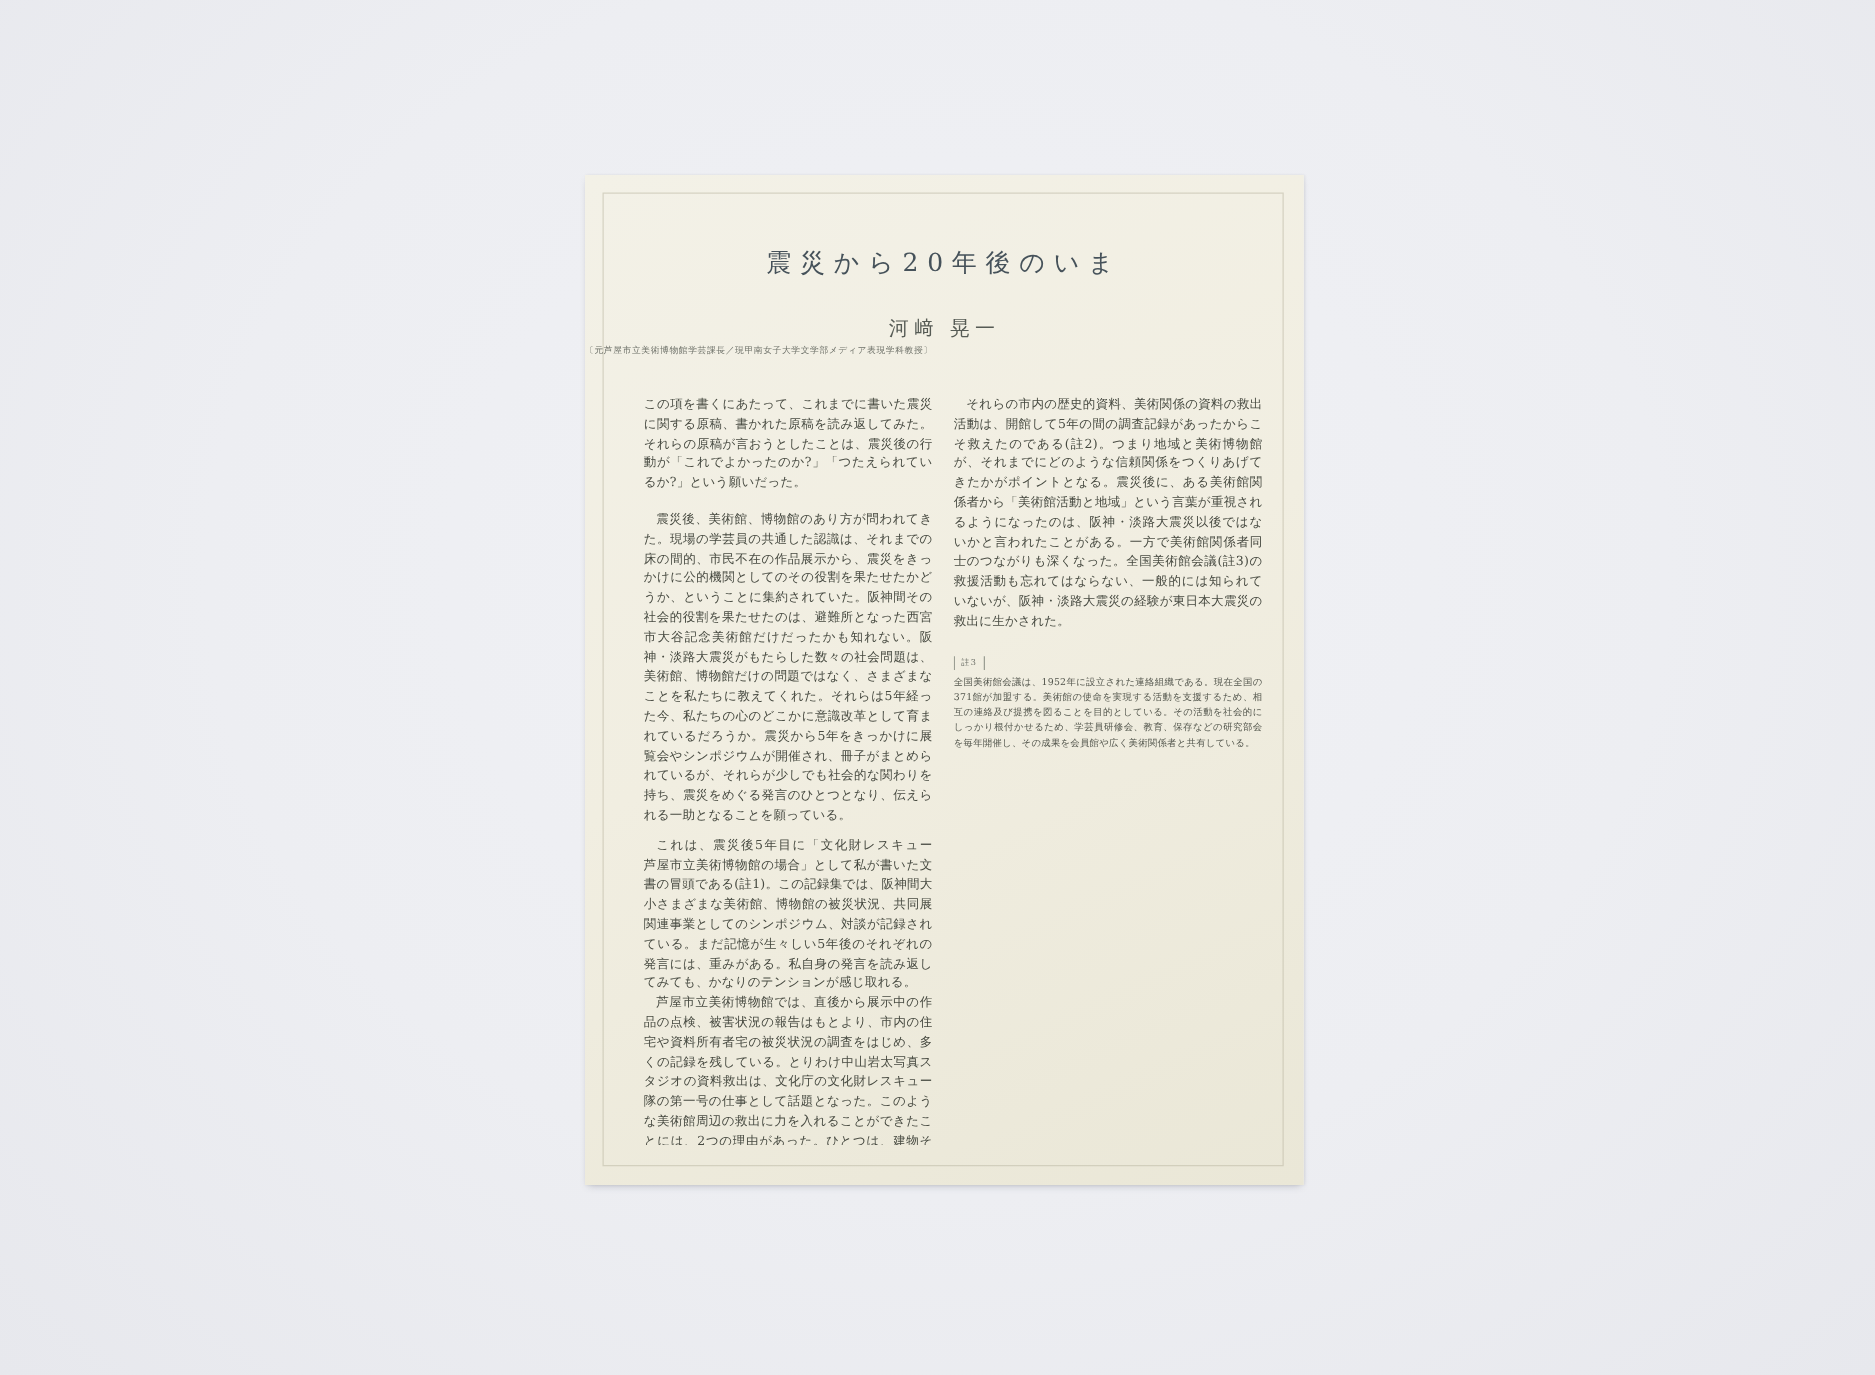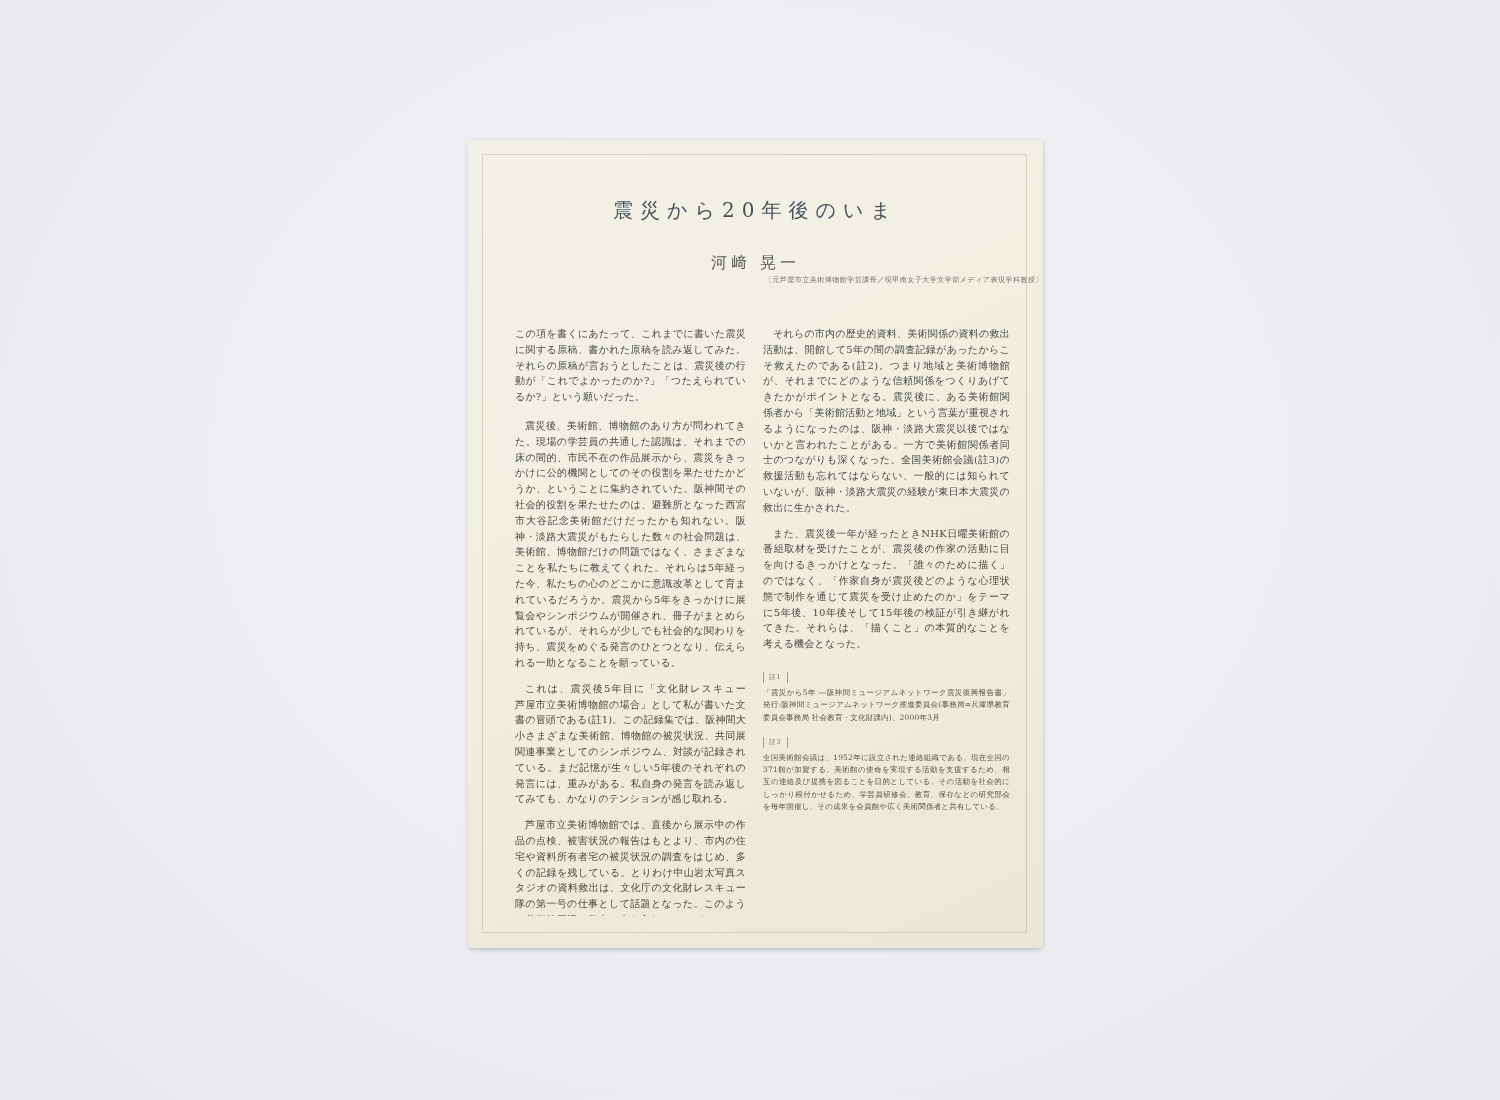--- a/index.html
+++ b/index.html
@@ -40,35 +40,35 @@
   }
   .author{
     position:absolute;top:113px;left:0;right:0;
     text-align:center;
     font-size:16px;font-weight:400;
     letter-spacing:4px;
     color:#565b55;
   }
   .affiliation{
     position:absolute;top:135px;left:0;right:0;
-    text-align:right;
+    text-align:left;
     font-size:7px;
     letter-spacing:.5px;
     color:var(--muted-ink);
   }
   .col{
     position:absolute;top:176px;height:600px;overflow:hidden;
     font-size:10px;line-height:15.8px;
     color:var(--ink);
     text-align:justify;
     letter-spacing:.2px;
   }
   .col-left{left:47px;width:231px;}
   .col-right{left:295px;width:247px;}
-  .para{text-indent:1em;margin-top:10px;}
+  .para{text-indent:1em;}
   .para.no-indent{text-indent:0;}
   .para.gap-lg{margin-bottom:13px;}
   .para.gap-sm{margin-bottom:8px;}
   .notes{margin-top:16px;}
   .note{margin-bottom:9px;}
   .note-label{
     display:inline-block;
     font-size:6.5px;line-height:9px;
     color:var(--muted-ink);
     border-left:1px solid #9b9e93;
@@ -97,27 +97,22 @@
 
     <div class="col col-left">
       <p class="para no-indent gap-lg">この項を書くにあたって、これまでに書いた震災に関する原稿、書かれた原稿を読み返してみた。それらの原稿が言おうとしたことは、震災後の行動が「これでよかったのか?」「つたえられているか?」という願いだった。</p>
       <p class="para gap-sm">震災後、美術館、博物館のあり方が問われてきた。現場の学芸員の共通した認識は、それまでの床の間的、市民不在の作品展示から、震災をきっかけに公的機関としてのその役割を果たせたかどうか、ということに集約されていた。阪神間その社会的役割を果たせたのは、避難所となった西宮市大谷記念美術館だけだったかも知れない。阪神・淡路大震災がもたらした数々の社会問題は、美術館、博物館だけの問題ではなく、さまざまなことを私たちに教えてくれた。それらは5年経った今、私たちの心のどこかに意識改革として育まれているだろうか。震災から5年をきっかけに展覧会やシンポジウムが開催され、冊子がまとめられているが、それらが少しでも社会的な関わりを持ち、震災をめぐる発言のひとつとなり、伝えられる一助となることを願っている。</p>
       <p class="para">これは、震災後5年目に「文化財レスキュー　芦屋市立美術博物館の場合」として私が書いた文書の冒頭である(註1)。この記録集では、阪神間大小さまざまな美術館、博物館の被災状況、共同展関連事業としてのシンポジウム、対談が記録されている。まだ記憶が生々しい5年後のそれぞれの発言には、重みがある。私自身の発言を読み返してみても、かなりのテンションが感じ取れる。</p>
       <p class="para">芦屋市立美術博物館では、直後から展示中の作品の点検、被害状況の報告はもとより、市内の住宅や資料所有者宅の被災状況の調査をはじめ、多くの記録を残している。とりわけ中山岩太写真スタジオの資料救出は、文化庁の文化財レスキュー隊の第一号の仕事として話題となった。このような美術館周辺の救出に力を入れることができたことには、2つの理由があった。ひとつは、建物そのものの被害が比較的軽度で</p>
     </div>
 
     <div class="col col-right">
       <p class="para">それらの市内の歴史的資料、美術関係の資料の救出活動は、開館して5年の間の調査記録があったからこそ救えたのである(註2)。つまり地域と美術博物館が、それまでにどのような信頼関係をつくりあげてきたかがポイントとなる。震災後に、ある美術館関係者から「美術館活動と地域」という言葉が重視されるようになったのは、阪神・淡路大震災以後ではないかと言われたことがある。一方で美術館関係者同士のつながりも深くなった。全国美術館会議(註3)の救援活動も忘れてはならない、一般的には知られていないが、阪神・淡路大震災の経験が東日本大震災の救出に生かされた。</p>
-      <p class="para">また、震災後一年が経ったときNHK日曜美術館の番組取材を受けたことが、震災後の作家の活動に目を向けるきっかけとなった。「誰々のために描く」のではなく、「作家自身が震災後どのような心理状態で制作を通じて震災を受け止めたのか」をテーマに5年後、10年後そして15年後の検証が引き継がれてきた。それらは、「描くこと」の本質的なことを考える機会となった。</p>
 
       <section class="notes">
-        <div class="note">
-          <div class="note-label">註1</div>
-          <p class="note-text">「震災から5年 ―阪神間ミュージアムネットワーク震災復興報告書」発行:阪神間ミュージアムネットワーク推進委員会(事務局=兵庫県教育委員会事務局 社会教育・文化財課内)、2000年3月</p>
-        </div>
         <div class="note">
           <div class="note-label">註3</div>
           <p class="note-text">全国美術館会議は、1952年に設立された連絡組織である。現在全国の371館が加盟する。美術館の使命を実現する活動を支援するため、相互の連絡及び提携を図ることを目的としている。その活動を社会的にしっかり根付かせるため、学芸員研修会、教育、保存などの研究部会を毎年開催し、その成果を会員館や広く美術関係者と共有している。</p>
         </div>
       </section>
     </div>
   </div>
 </div>
 
 </body></html>

